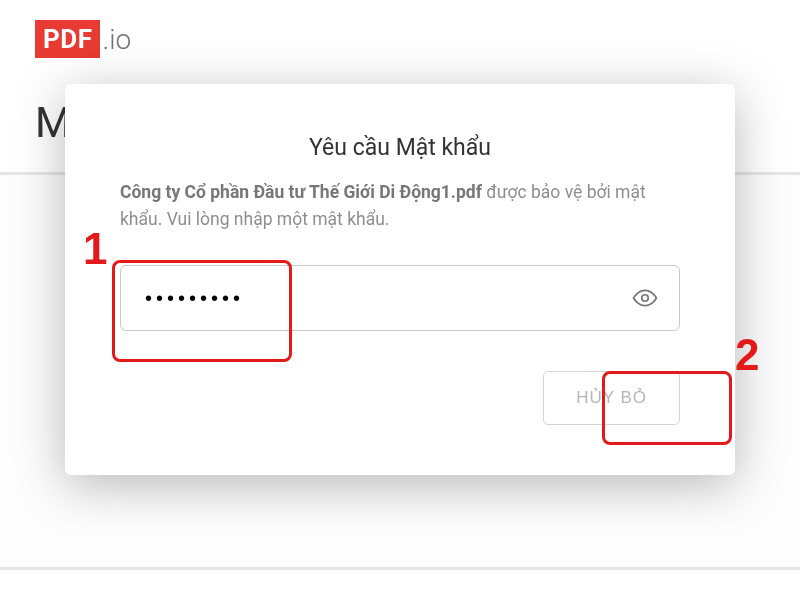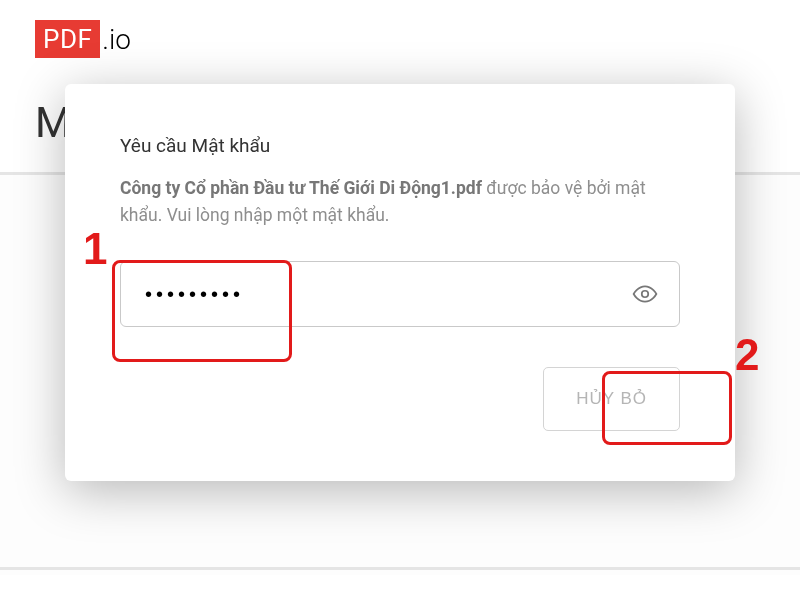--- a/index.html
+++ b/index.html
@@ -21,27 +21,27 @@
       background: #fff;
     }
     .header {
       padding: 20px 35px 10px 35px;
       display: flex;
       align-items: center;
     }
     .logo-pdf {
       background: #e73b33;
       color: #fff;
-      font-weight: normal;
+      font-weight: bold;
       font-size: 26px;
       padding: 4px 8px;
       letter-spacing: 0.5px;
     }
     .logo-io {
-      color: #000000;
+      color: #737373;
       font-size: 28px;
       margin-left: 2px;
       font-weight: 300;
     }
     .page-title {
       font-size: 42px;
       color: #333;
       font-weight: 400;
       padding: 30px 35px 25px 35px;
       border-bottom: 3px solid #e5e5e5;
@@ -65,24 +65,25 @@
       top: 84px;
       left: 65px;
       width: 670px;
       background: #fff;
       border-radius: 6px;
       box-shadow: 0 10px 50px rgba(0,0,0,0.28);
       padding: 50px 55px 50px 55px;
       pointer-events: auto;
     }
     .modal-title {
-      font-size: 19px;
+      font-size: 23px;
       color: #333;
       font-weight: 400;
       margin-bottom: 18px;
+      text-align: center;
     }
     .modal-desc {
       font-size: 17.5px;
       color: #8e8e8e;
       line-height: 1.55;
       margin-bottom: 32px;
     }
     .modal-desc .filename {
       color: #777;
       font-weight: 700;
@@ -112,21 +113,21 @@
       height: 26px;
       color: #777;
       cursor: pointer;
     }
     .modal-buttons {
       display: flex;
       justify-content: flex-end;
       gap: 18px;
     }
     .btn {
-      height: 64px;
+      height: 54px;
       padding: 0 32px;
       border-radius: 5px;
       font-size: 17px;
       letter-spacing: 1px;
       cursor: pointer;
       border: none;
     }
     .btn-cancel {
       background: #fff;
       border: 1px solid #d4d4d4;

